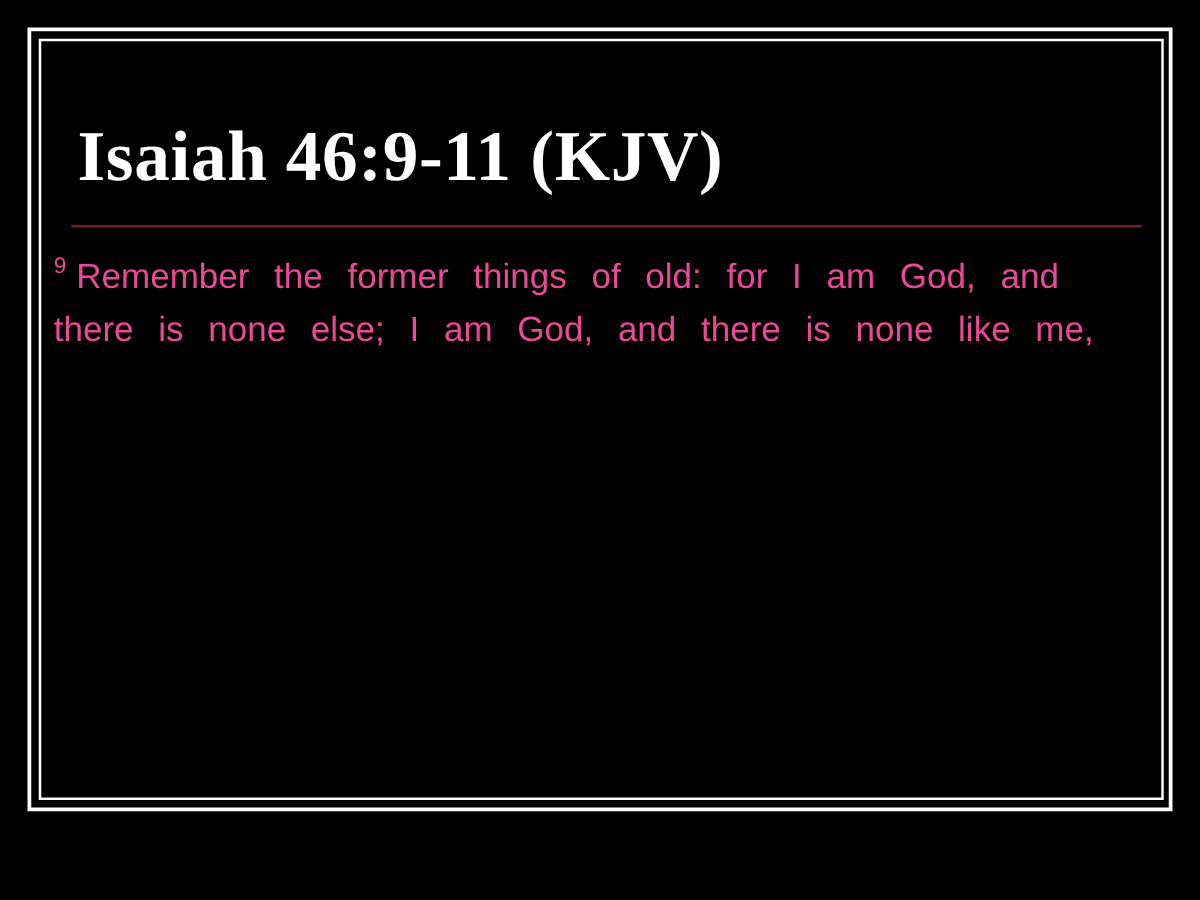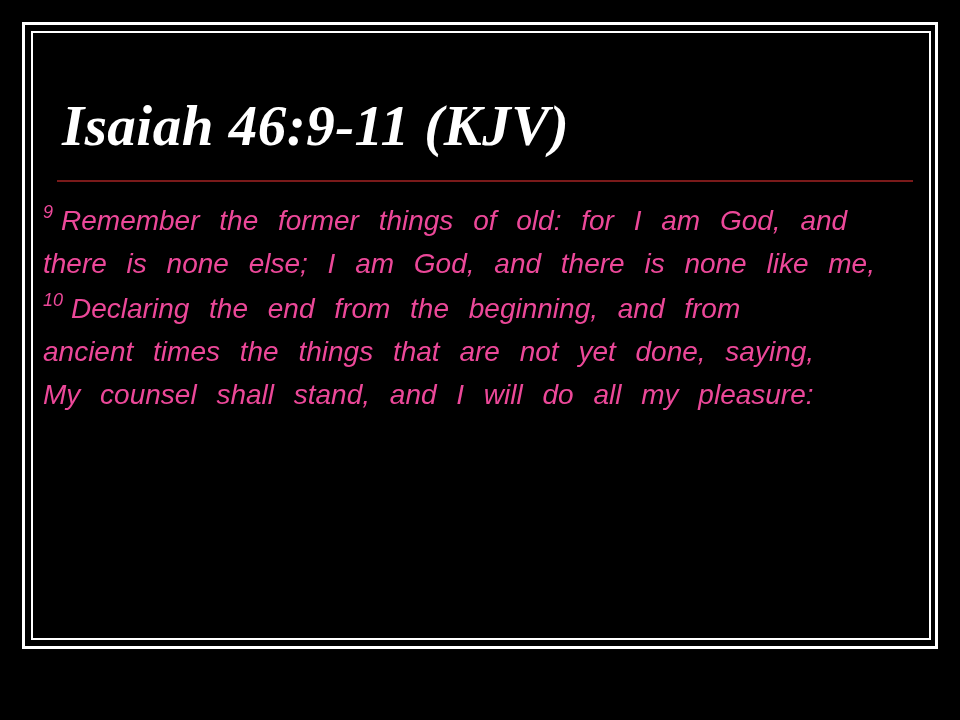--- a/index.html
+++ b/index.html
@@ -7,21 +7,20 @@
     padding: 0;
     background: #000000;
   }
   .stage {
     position: relative;
     width: 960px;
     height: 720px;
     background: #000000;
     overflow: hidden;
     font-family: "Liberation Sans", sans-serif;
-    font-style: italic;
   }
   
   .frame-outer {
     position: absolute;
     left: 22px;
     top: 22px;
     width: 910px;
     height: 621px;
     border: 3px solid #ffffff;
     box-sizing: content-box;
@@ -93,20 +92,17 @@
 
   <h1 class="slide-title">Isaiah 46:9-11 (KJV)</h1>
 
   <div class="title-divider" style="background: rgb(122, 26, 26);"></div>
 
   <div class="verse-block" style="color: #ec4899;">
 
     <p class="verse"><sup class="verse-num">9</sup><span class="verse-text">Remember the former things of old: for I am God, and
 there is none else; I am God, and there is none like me,</span></p>
 
-    <p class="verse"><sup class="verse-num">10</sup><span class="verse-text">Declaring the end from the beginning, and from
-ancient times the things that are not yet done, saying,
-My counsel shall stand, and I will do all my pleasure:</span></p>
 
 
   </div>
 
 </div>
 
 </body></html>

